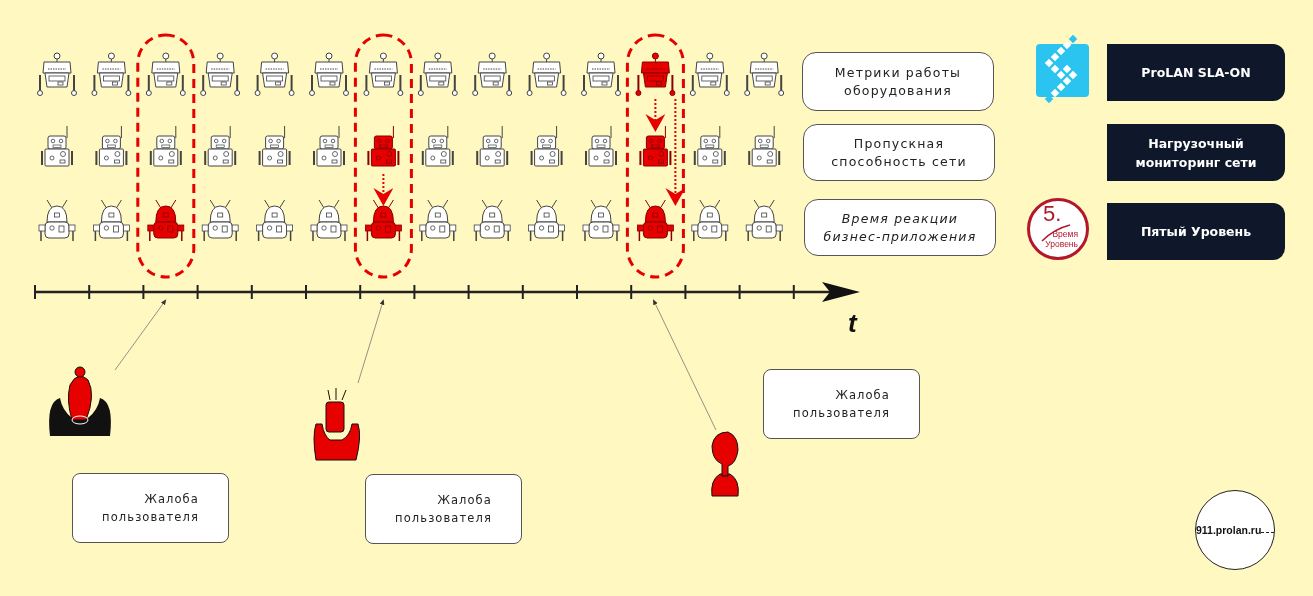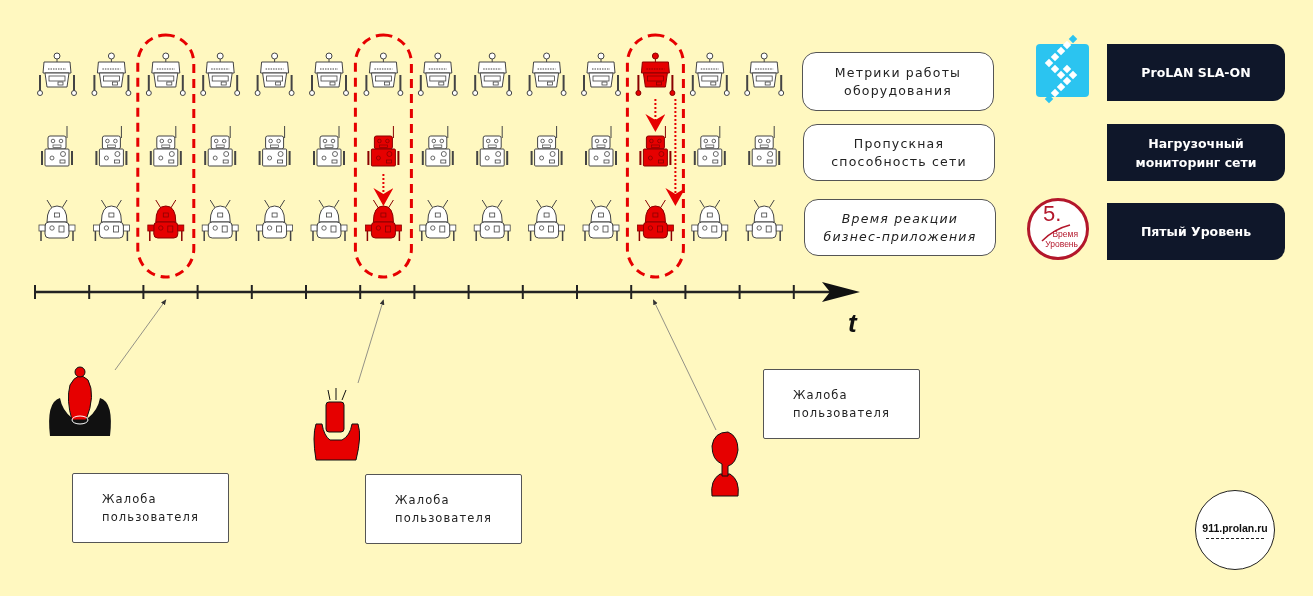--- a/index.html
+++ b/index.html
@@ -20,34 +20,34 @@
   }
   .blue-box {
     position: absolute; box-sizing: border-box;
     background: #0f172a; color: #fff;
     border-radius: 0 12px 12px 0;
     display: flex; align-items: center; justify-content: center; text-align: center;
     font-size: 12.5px; font-weight: bold; line-height: 19px; white-space: pre-line;
   }
   .complaint-box {
     position: absolute; box-sizing: border-box;
-    background: #fff; border: 1px solid #555; border-radius: 2px;
-    display: flex; align-items: center; justify-content: center; text-align: left;
+    background: #fff; border: 1px solid #555; border-radius: 8px;
+    display: flex; align-items: center; justify-content: center; text-align: right;
     font-size: 11.5px; line-height: 18px; letter-spacing: 1.1px; color: #222;
     white-space: pre-line;
   }
   .t-label {
     position: absolute; left: 848px; top: 308px;
     font-family: "Liberation Sans", sans-serif; font-weight: bold; font-style: italic;
     font-size: 26px; color: #111;
   }
   .site-badge {
     position: absolute; left: 1195px; top: 490px; width: 80px; height: 80px;
     border-radius: 50%; background: #fff; border: 1.5px solid #222; box-sizing: border-box;
-    display: flex; flex-direction: column; align-items: center; justify-content: center;
+    display: flex; flex-direction: row; align-items: center; justify-content: center;
     font-family: "Liberation Sans", sans-serif; font-weight: bold; font-size: 10.5px; color: #111;
   }
   .site-badge .dash { border-top: 1.5px dashed #222; width: 58px; margin-top: 4px; }
   .level-logo {
     position: absolute; left: 1027px; top: 198px; width: 62px; height: 62px;
     border-radius: 50%; border: 3px solid #b3172b; box-sizing: border-box; background: #fff;
     font-family: "Liberation Sans", sans-serif; color: #b3172b;
   }
   .level-logo .num { position: absolute; left: 13px; top: 0px; font-size: 22px; }
   .level-logo .sub { position: absolute; left: 14px; top: 28px; font-size: 8.5px; line-height: 10px; text-align: right; width: 34px; }

